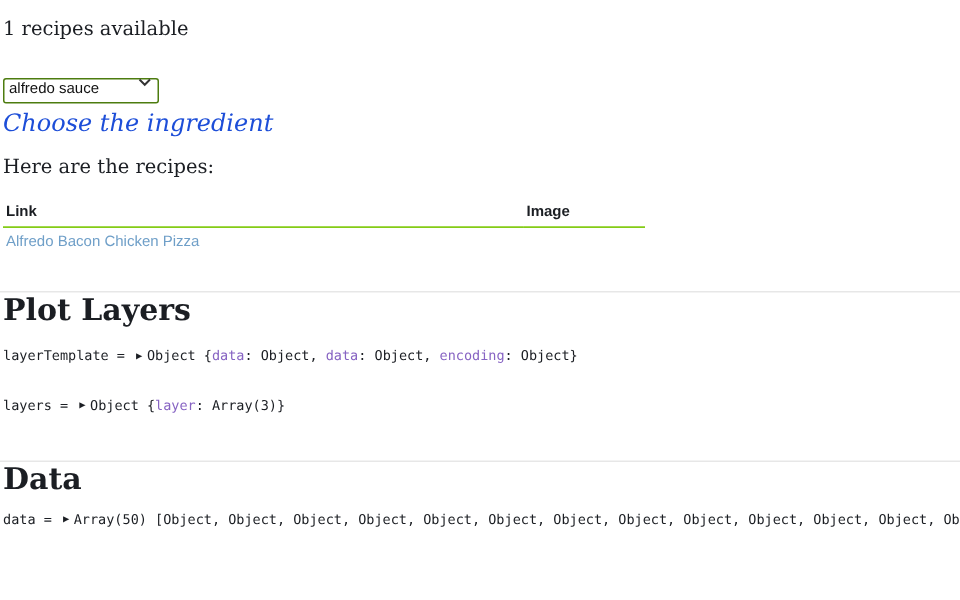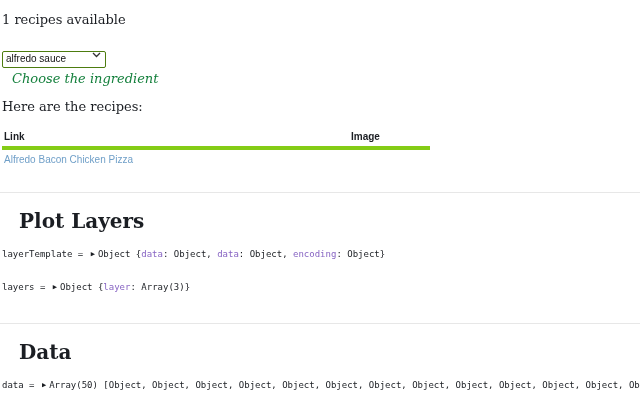--- a/index.html
+++ b/index.html
@@ -34,41 +34,40 @@
   }
   .select-chevron {
     position: absolute; right: 5px; top: 5px;
     pointer-events: none; line-height: 0;
   }
 
   .caption {
     display: block;
     margin-top: 3px;
     font-style: italic;
-    font-size: 13px;
-    color: #15803d;
-    margin-left: 10px;
+    font-size: 16px;
+    color: #1d4ed8;
   }
 
   .intro { margin-top: 13px; }
 
   table.recipes {
     margin-top: 14px;
     width: 428px;
     border-collapse: collapse;
     font-family: "Liberation Sans", "DejaVu Sans", sans-serif;
     table-layout: fixed;
   }
   table.recipes th {
     font-size: 10px;
     font-weight: bold;
     text-align: left;
     color: #1b1e23;
     padding: 2px 2px 4px 2px;
-    border-bottom: 4px solid #84cc16;
+    border-bottom: 1px solid #84cc16;
   }
   table.recipes th.col-link { width: 347px; }
   table.recipes td {
     font-size: 10px;
     padding: 4px 2px 3px 2px;
   }
   a.recipe-link { color: #6f9fc8; text-decoration: none; }
 
   .divider {
     height: 1px;
@@ -76,21 +75,21 @@
     width: 640px;
     margin-left: -2px;
   }
   .divider-1 { margin-top: 24px; }
   .divider-2 { margin-top: 30px; }
 
   h2.section-heading {
     font-size: 20px;
     line-height: 1.1;
     font-weight: bold;
-    margin: 17px;
+    margin: 0;
     color: #1b1e23;
     font-family: "DejaVu Serif", "Liberation Serif", serif;
   }
   .heading-plot-layers { margin-top: 21px; }
   .heading-data { margin-top: 26px; }
 
   .code {
     font-family: "DejaVu Sans Mono", "Liberation Mono", monospace;
     font-size: 9px;
     line-height: 1.3;

